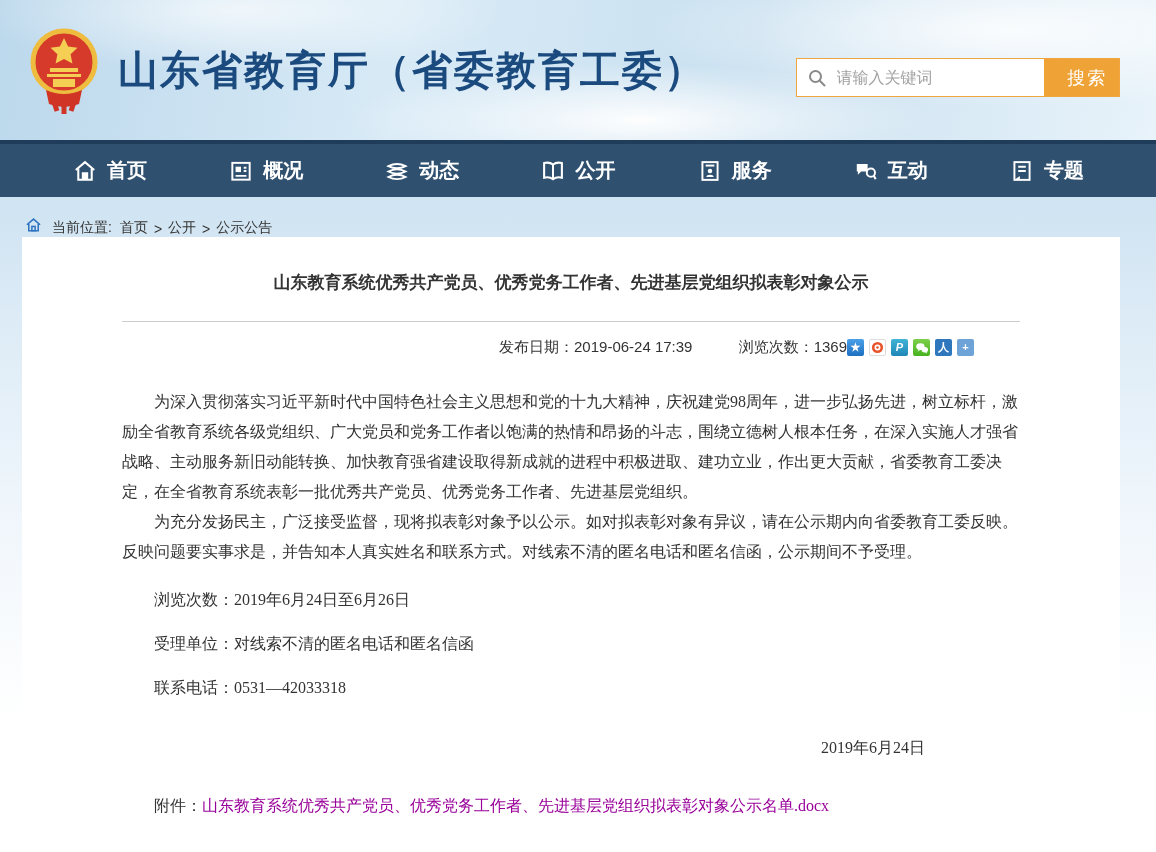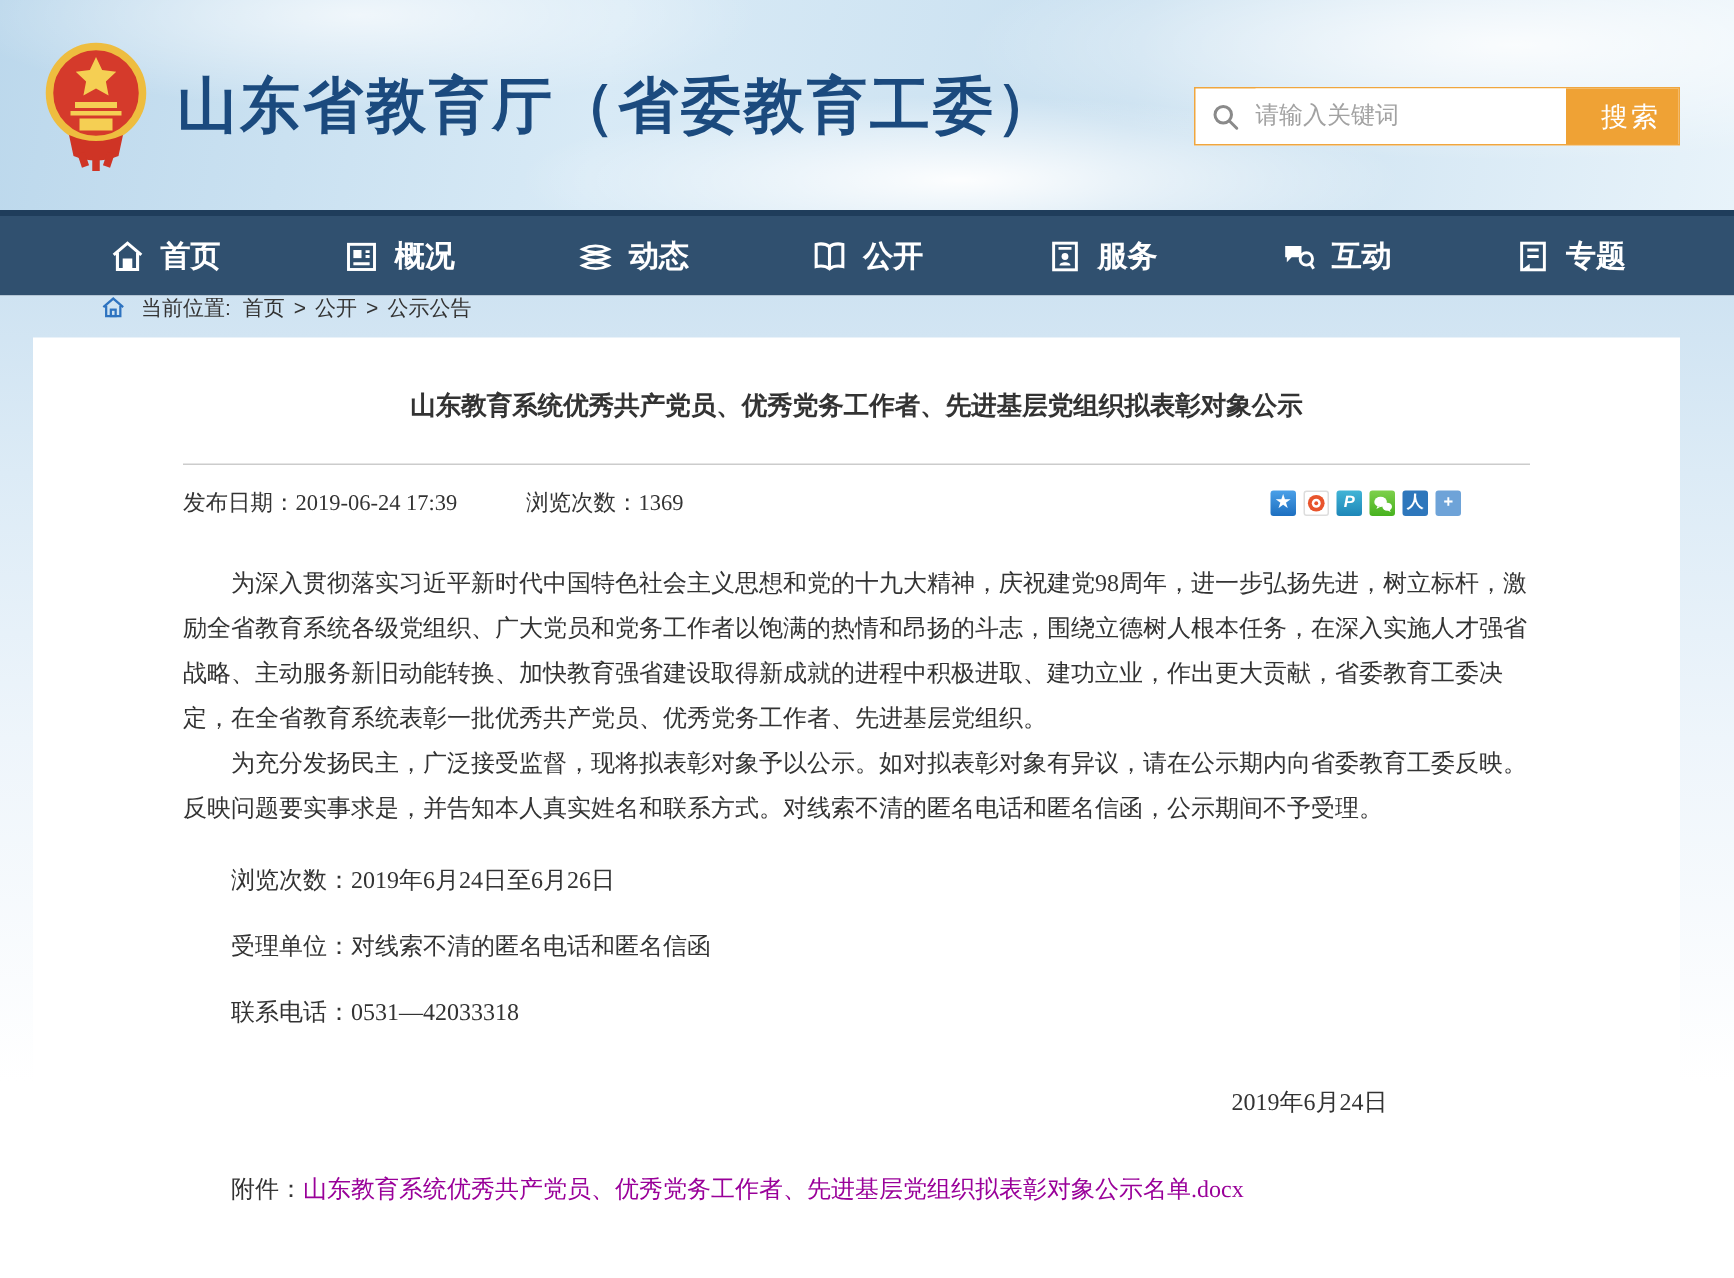--- a/index.html
+++ b/index.html
@@ -44,38 +44,38 @@
   .nav-item { display:flex; align-items:center; gap:9px; cursor:pointer; color:#fff; }
   .nav-item .label { font-size:20px; font-weight:bold; }
   .nav-item svg { display:block; }
 
   
   .main-wrap {
     height:655px;
     background:linear-gradient(180deg, #cfe3f2 0%, #dcebf6 18%, #eef5fb 45%, #ffffff 80%);
   }
   .breadcrumb {
-    height:28px; display:flex; align-items:flex-start; padding-left:67px;
+    height:40px; display:flex; align-items:flex-end; padding-left:25px;
     font-size:14px; color:#333;
   }
   .breadcrumb .crumb { color:#333; cursor:pointer; }
   .breadcrumb .sep { margin:0 6px; color:#333; }
   .breadcrumb-label { margin:0 8px 0 10px; }
 
   .card {
     margin-left:22px; width:1098px; min-height:612px; background:#fff;
     padding:32px 100px 30px 100px;
   }
   .article-title {
     text-align:center; font-size:17px; font-weight:bold; color:#333; line-height:28px;
   }
   .title-divider { border-bottom:1px solid #cccccc; margin-top:24px; }
 
   .meta-row { display:flex; align-items:center; margin-top:16px; font-size:15px; color:#333; }
-  .meta-text { flex:1; text-align:left;font-family:Liberation Serif, serif; }
+  .meta-text { flex:1; text-align:right; }
   .meta-text .views { margin-left:42px; }
   .share-icons { display:flex; gap:5px; margin-right:46px; }
   .share-icons .sicon {
     width:17px; height:17px; border-radius:2px; display:flex; align-items:center;
     justify-content:center; font-size:11px; font-weight:bold; color:#fff; cursor:pointer;
     line-height:1; overflow:hidden;
   }
   .sicon-qzone  { background:linear-gradient(#4aa0e8,#1d6fc0); color:#ffd23e; font-size:12px; }
   .sicon-weibo  { background:#fff; border:1px solid #ddd; }
   .sicon-tqq    { background:linear-gradient(#41b4d6,#1e87b8); font-style:italic; }

